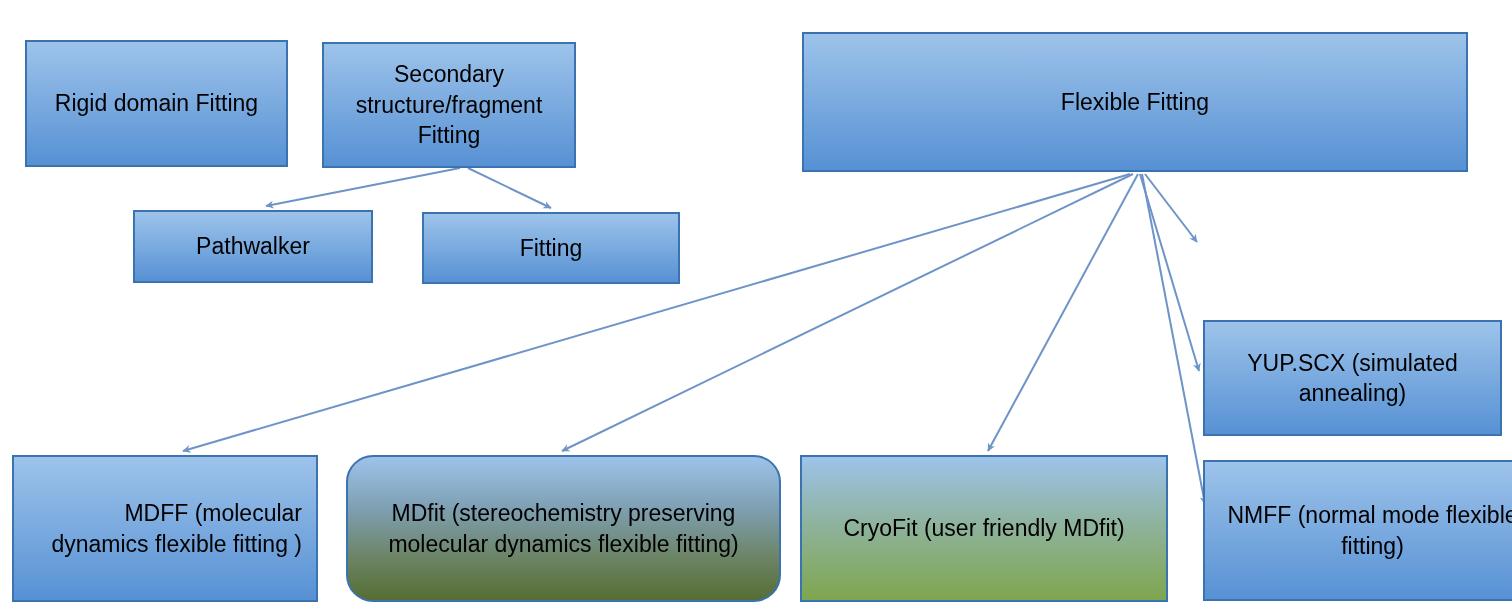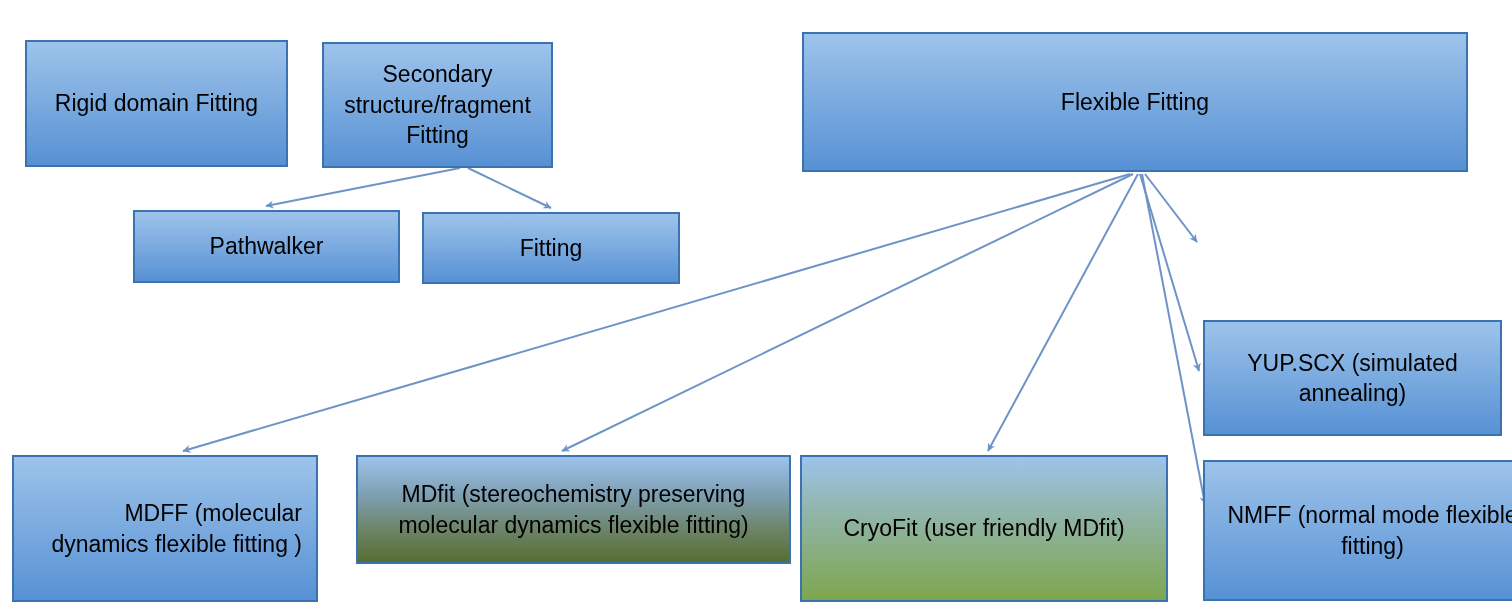--- a/index.html
+++ b/index.html
@@ -52,29 +52,29 @@
       var(--olive-bottom, #566E33) 100%);
   }
   .node.blend-green {
     background: linear-gradient(to bottom,
       var(--box-top, #9DC3EA) 0%,
       #8FB3A0 45%,
       var(--green-bottom, #7EA64E) 100%);
   }
   
   .n-rigid     { left: 25px;   top: 40px;  width: 263px; height: 127px; }
-  .n-secondary { left: 322px;  top: 42px;  width: 231px; height: 126px; }
+  .n-secondary { left: 322px;  top: 42px;  width: 254px; height: 126px; }
   .n-flexible  { left: 802px;  top: 32px;  width: 666px; height: 140px; }
-  .n-pathwalker{ left: 133px;  top: 210px; width: 267px; height: 73px; align-items: center;  }
+  .n-pathwalker{ left: 133px;  top: 210px; width: 240px; height: 73px; align-items: center;  }
   .n-rosetta   { left: 422px;  top: 212px; width: 258px; height: 72px;  }
   .n-direx     { left: 1200px; top: 196px; width: 302px; height: 113px; }
   .n-yup       { left: 1203px; top: 320px; width: 299px; height: 116px; }
   .n-nmff      { left: 1203px; top: 460px; width: 339px; height: 141px; }
   .n-mdff      { left: 12px;   top: 455px; width: 306px; height: 147px; text-align: right; }
-  .n-mdfit     { left: 356px;  top: 455px; width: 435px; height: 109px; }
+  .n-mdfit     { left: 346px;  top: 455px; width: 435px; height: 147px; border-radius: 27px; }
   .n-cryofit   { left: 800px;  top: 455px; width: 368px; height: 147px; }
 </style>
 </head>
 <body>
 
 <div class="canvas">
 
   <svg class="connectors">
     <defs>
       <marker id="arrow" markerWidth="9" markerHeight="9" refX="7.5" refY="4.5" orient="auto" markerUnits="userSpaceOnUse">

